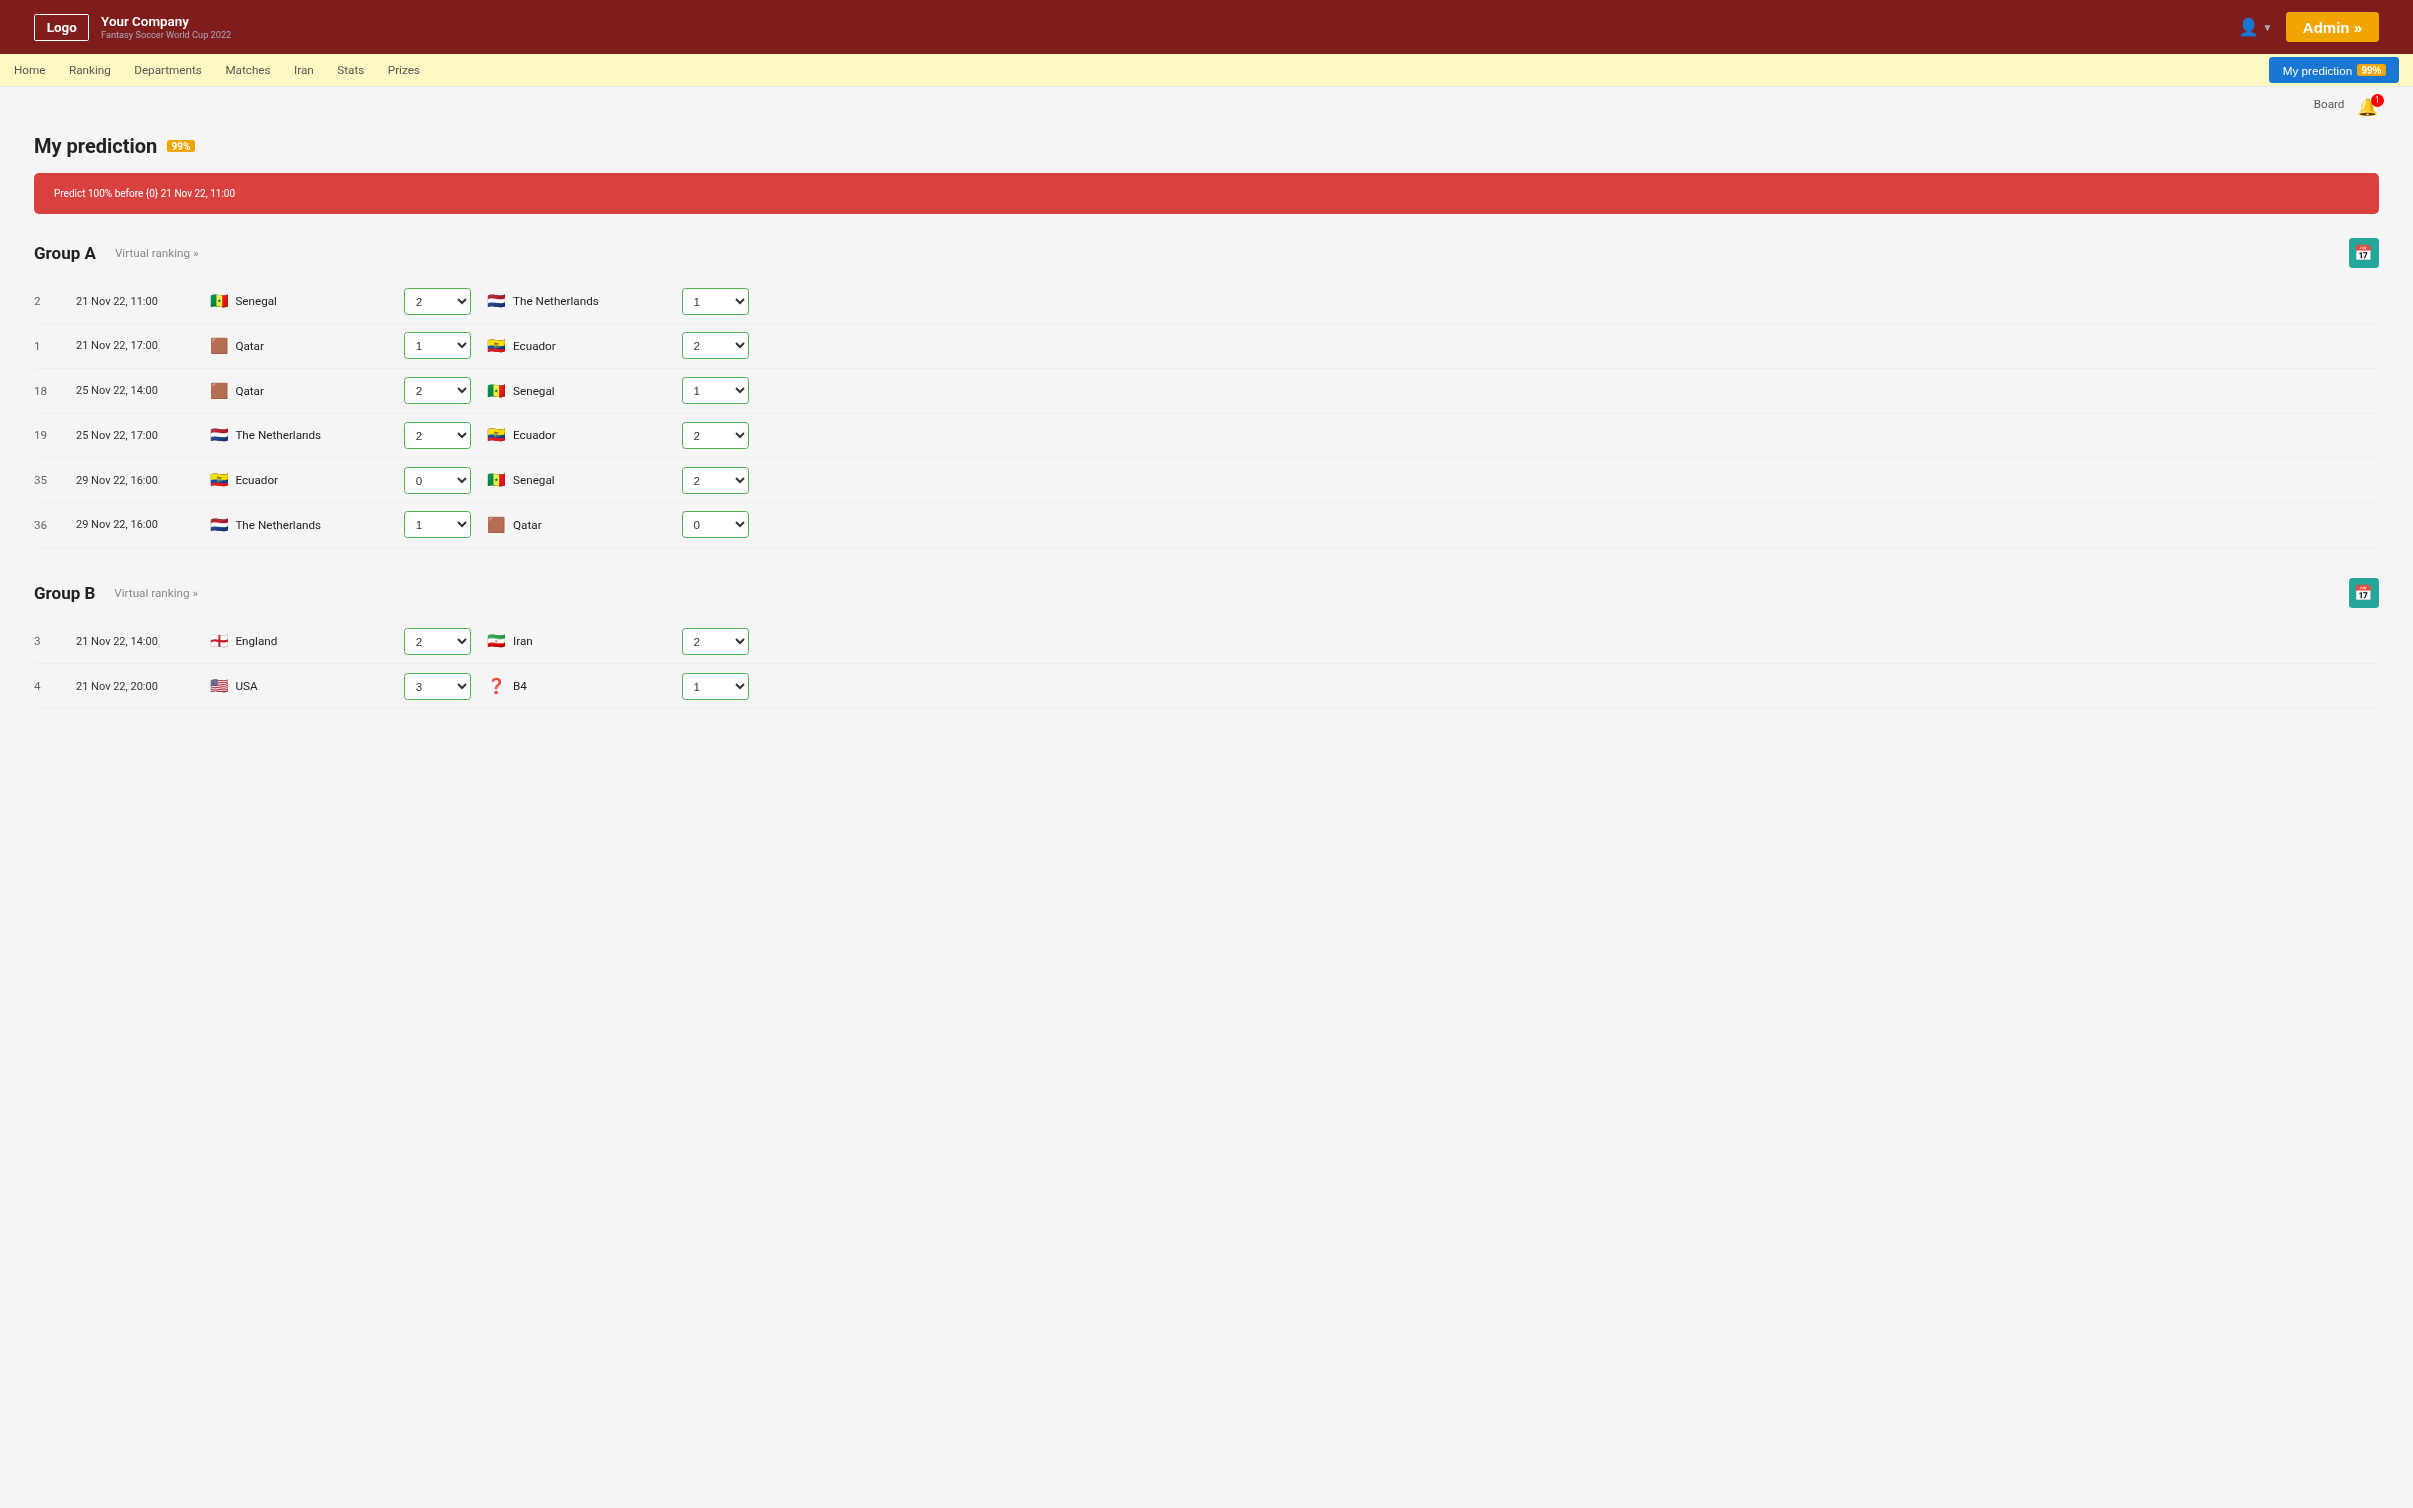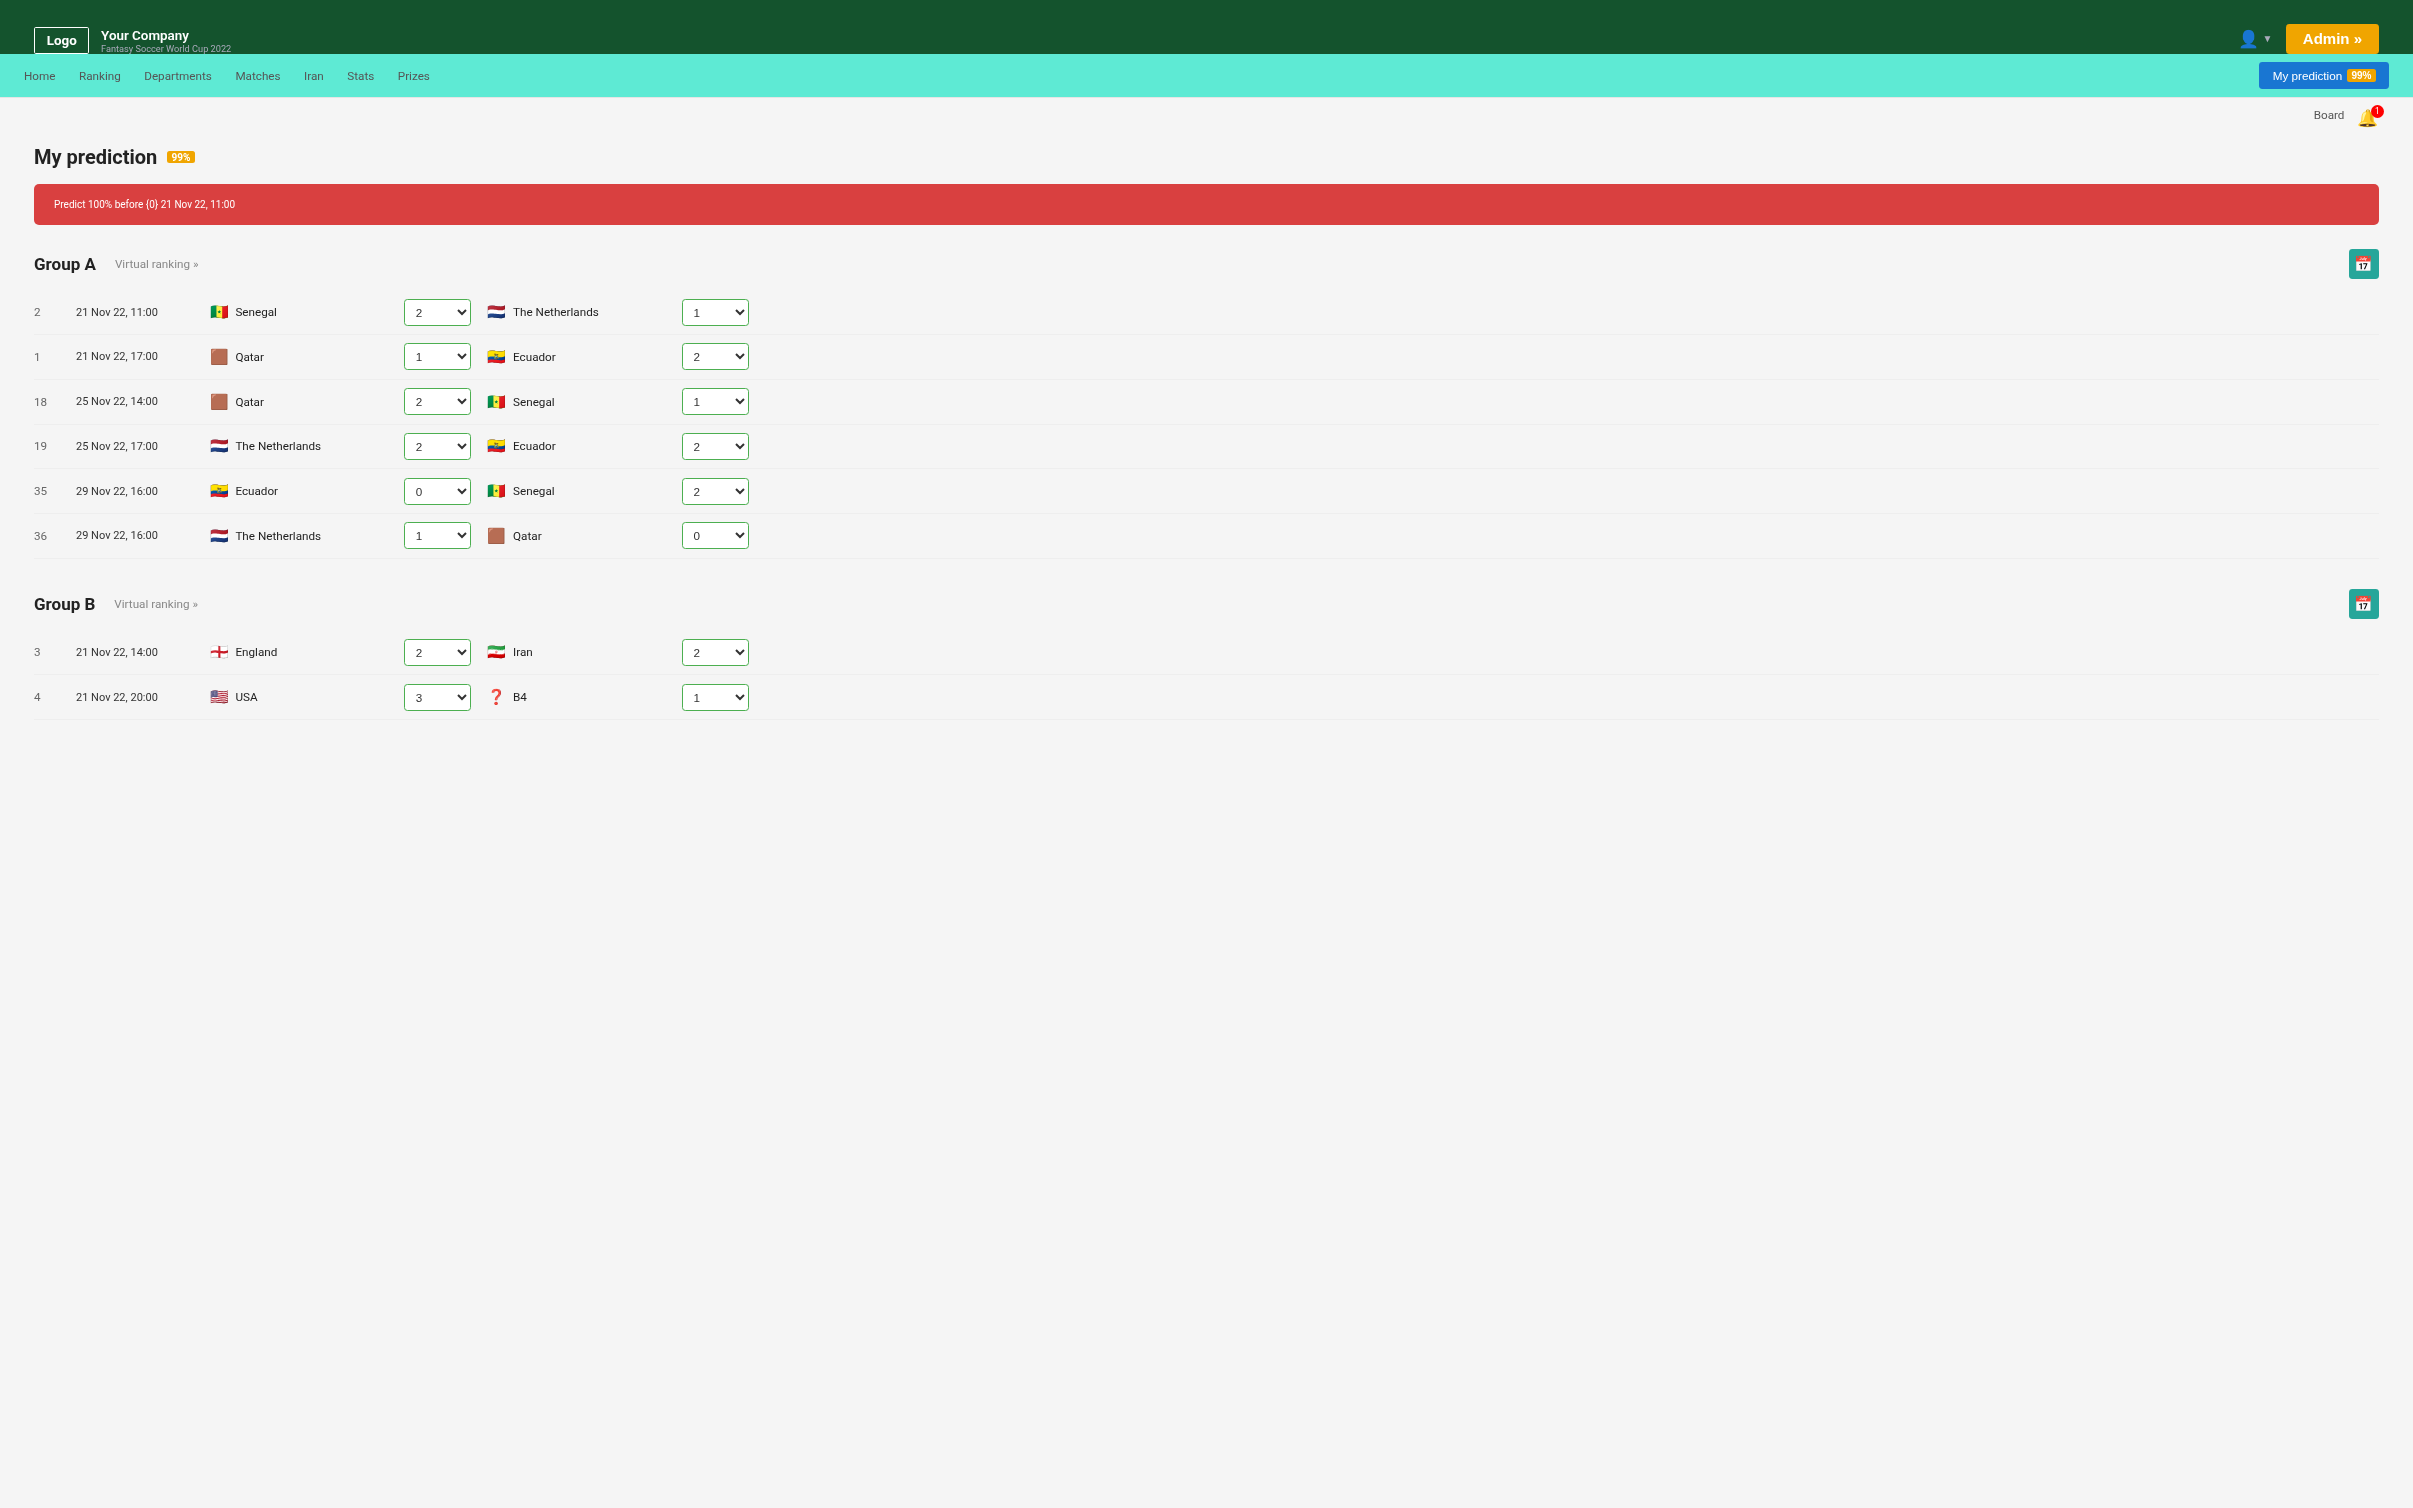--- a/index.html
+++ b/index.html
@@ -1,22 +1,22 @@
 <!DOCTYPE html>
 <html style="font-size:13.4px"><head>
   <meta charset="utf-8">
   <style>
     * { box-sizing: border-box; margin: 0; padding: 0; }
     body { font-family: -apple-system, BlinkMacSystemFont, 'Segoe UI', Roboto, sans-serif; background: #f5f5f5; font-size: 11.7px; }
 
     
     .top-header {
-      background: #14532d;
-      display: flex;
-      align-items: flex-end;
+      background: #7f1d1d;
+      display: flex;
+      align-items: center;
       justify-content: space-between;
       padding: 0 34px;
       height: 54px;
     }
     .logo-area {
       display: flex;
       align-items: center;
       gap: 11.7px;
     }
     .logo-box {
@@ -49,26 +49,26 @@
       border: none;
       padding: 6.7px 17px;
       border-radius: 3.4px;
       font-weight: bold;
       font-size: 15px;
       cursor: pointer;
     }
 
     
     .nav-bar {
-      background: #5eead4;
+      background: #fef9c3;
       display: flex;
       align-items: center;
       justify-content: space-between;
-      padding: 0 24px;
-      height: 44px;
+      padding: 0 14px;
+      height: 33px;
       border-bottom: 0.8px solid #e5e5e5;
     }
     .nav-links {
       display: flex;
       gap: 23.5px;
       list-style: none;
     }
     .nav-links a {
       text-decoration: none;
       color: #555;

